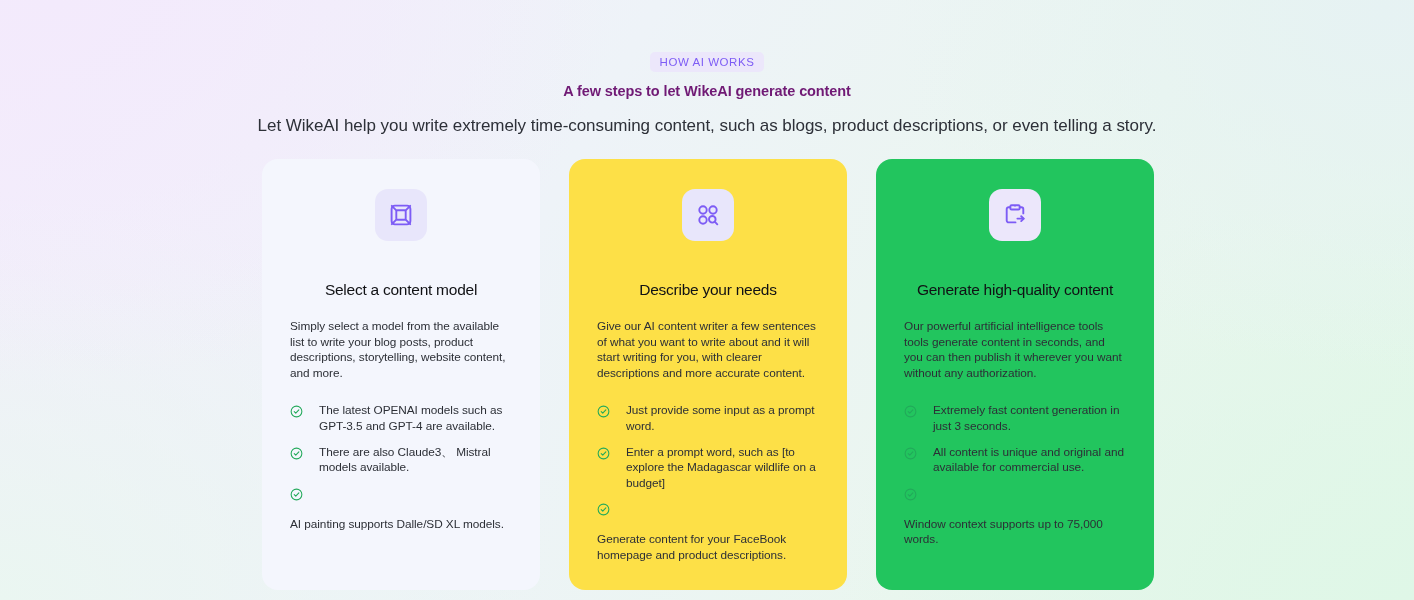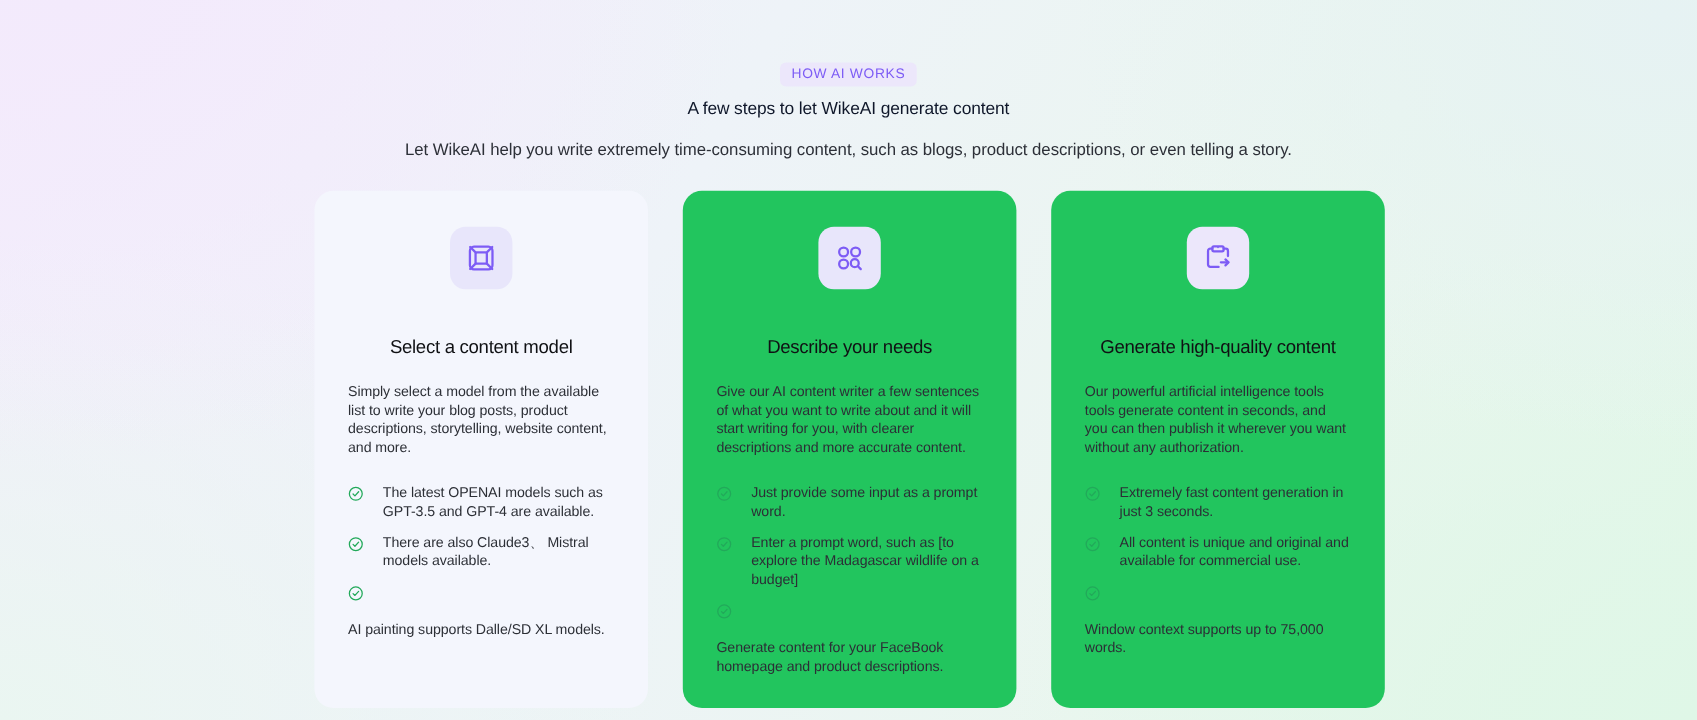--- a/index.html
+++ b/index.html
@@ -46,28 +46,28 @@
     color: #7d5cf5;
     background: #ece7fb;
     border-radius: 5px;
     padding: 3px 10px 3px 10px;
     line-height: 14px;
   }
 
   .headline {
     margin-top: 11px;
     font-size: 14.5px;
-    font-weight: normal;
-    color: #0f172a;
+    font-weight: bold;
+    color: #701a75;
     letter-spacing: -0.1px;
   }
 
   .subhead {
     margin-top: 17px;
-    font-size: 14px;
+    font-size: 17px;
     color: #2d3038;
     letter-spacing: -0.05px;
   }
 
   
   .cards {
     position: absolute;
     top: 159px;
     left: 262px;
     width: 892px;
@@ -77,21 +77,21 @@
 
   .card {
     width: 278px;
     min-height: 354px;
     border-radius: 16px;
     padding: 30px 28px 26px 28px;
     position: relative;
   }
 
   .card--one   { background: #f4f6fd; }
-  .card--two   { background: #22c55e; }
+  .card--two   { background: #fde047; }
   .card--three { background: #22c55e; }
 
   .icon-wrap {
     width: 52px;
     height: 52px;
     border-radius: 13px;
     margin: 0 auto;
     display: flex;
     align-items: center;
     justify-content: center;

